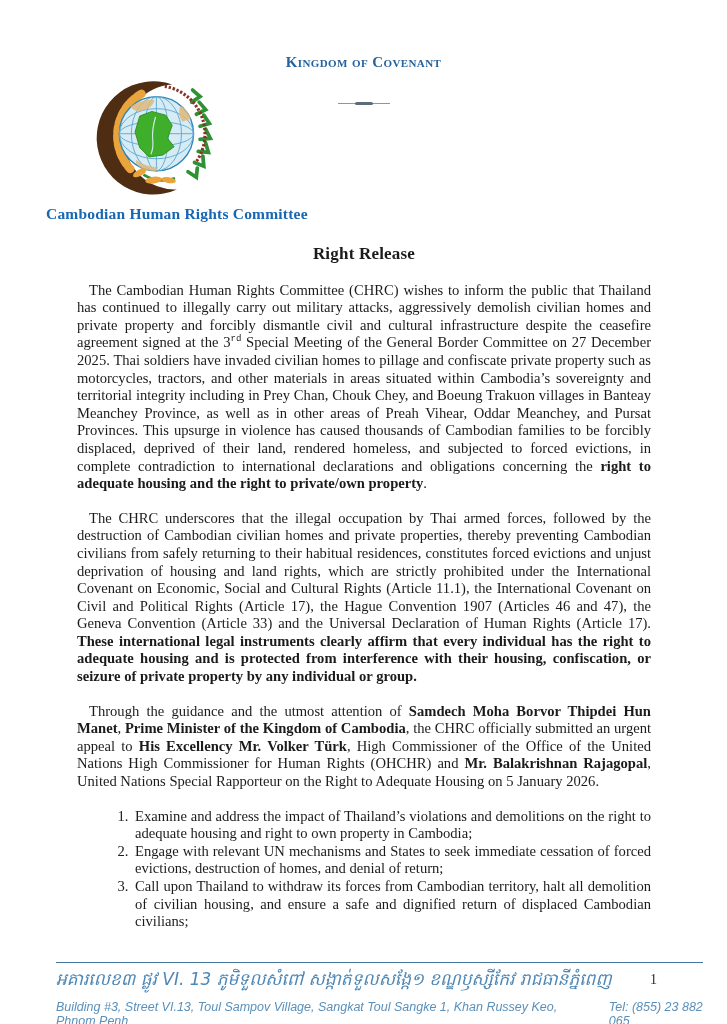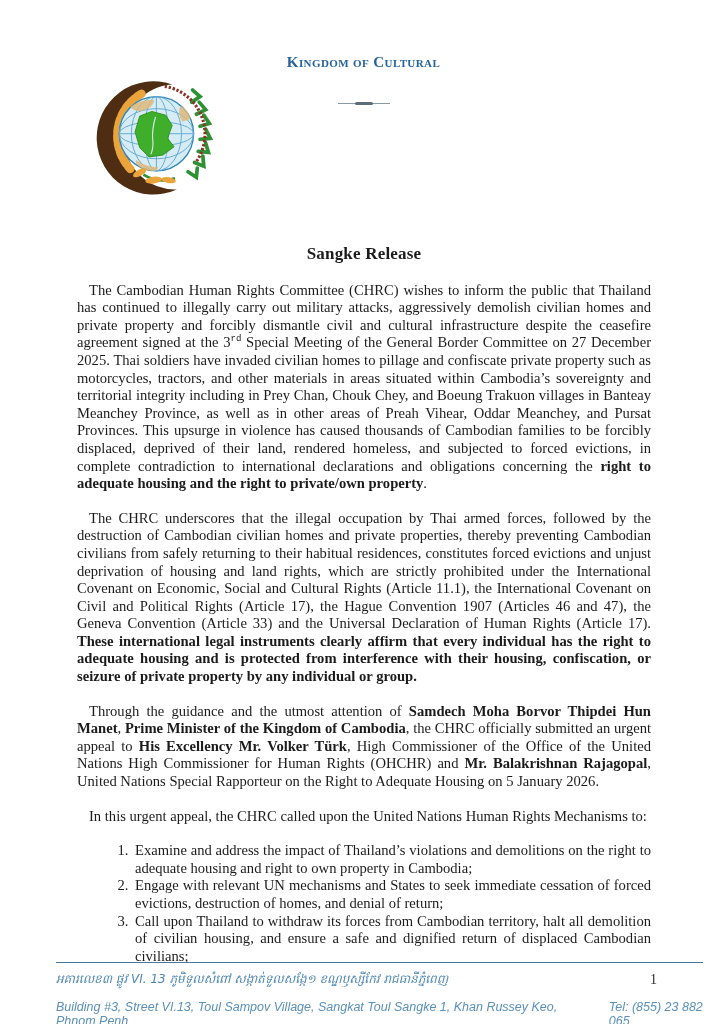--- a/index.html
+++ b/index.html
@@ -54,21 +54,21 @@
   .i { }
   sup { font-size:.62em; line-height:0; vertical-align:super;font-family:Liberation Mono, monospace; }
   ol.appeal-list { margin-left:0; padding-left:55px;font-family:Liberation Serif, serif; }
   ol.appeal-list li { text-align:justify; padding-left:3px; margin:0; }
 
   
   .foot-rule { position:absolute; left:56px; top:962px; width:647px; height:1px; background:#47799f; }
   .foot-khmer {
     position:absolute; left:56px; top:968px; width:560px;
     font-family:"DejaVu Sans", sans-serif;
-    font-style:italic; font-size:12px; line-height:22px;
+    font-style:italic; font-size:17px; line-height:22px;
     color:#4e87b5;
   }
   .page-number {
     position:absolute; left:650px; top:972px;
     font-size:14px; color:#2b2b2b;
   }
   .foot-en {
     position:absolute; left:56px; top:1000px; width:660px;
     font-family:"Liberation Sans", sans-serif;
     font-style:italic; font-size:12.5px;
@@ -76,21 +76,21 @@
     display:flex;
   }
   .foot-en .tel { margin-left:30px; }
 </style>
 </head>
 <body>
 
 <div class="page">
 
   <div class="kingdom">
-    <div>Kingdom of Cultural</div>
+    <div>Kingdom of Covenant</div>
   </div>
   <div class="hdr-rule">
     <div class="thin"></div>
     <div class="thick"></div>
   </div>
 
   <div class="logo">
     <svg viewBox="0 0 140 140" width="130" height="130">
 
       <path d="M95,7 A61,61 0 1 0 100,120 A53,55 0 1 1 95,7 Z" fill="#4e2d13"></path>
@@ -124,28 +124,28 @@
 
       <path d="M87,9 A52,52 0 0 1 121,90" fill="none" stroke="#8b3226" stroke-width="3.4" stroke-dasharray="2.5 1.9"></path>
 
       <path d="M64,104 Q80,114 98,108" fill="none" stroke="#2e9235" stroke-width="3"></path>
       <ellipse cx="60" cy="102" rx="8" ry="3.4" fill="#eba43b" transform="rotate(-28 60 102)"></ellipse>
       <ellipse cx="75" cy="110" rx="9" ry="3.6" fill="#eba43b" transform="rotate(-8 75 110)"></ellipse>
       <ellipse cx="91" cy="110" rx="8" ry="3.2" fill="#eba43b" transform="rotate(10 91 110)"></ellipse>
     </svg>
   </div>
 
+  <div class="org-name">Cambodian Human Rights Committee</div>
 
   <div class="doc-body">
-    <div class="doc-title">Sangke Release</div>
+    <div class="doc-title">Right Release</div>
 
     <p><span>The Cambodian Human Rights Committee (CHRC) wishes to inform the public that Thailand has continued to illegally carry out military attacks, aggressively demolish civilian homes and private property and forcibly dismantle civil and cultural infrastructure despite the ceasefire agreement signed at the 3</span><sup>rd</sup><span> Special Meeting of the General Border Committee on 27 December 2025. Thai soldiers have invaded civilian homes to pillage and confiscate private property such as motorcycles, tractors, and other materials in areas situated within Cambodia’s sovereignty and territorial integrity including in Prey Chan, Chouk Chey, and Boeung Trakuon villages in Banteay Meanchey Province, as well as in other areas of Preah Vihear, Oddar Meanchey, and Pursat Provinces. This upsurge in violence has caused thousands of Cambodian families to be forcibly displaced, deprived of their land, rendered homeless, and subjected to forced evictions, in complete contradiction to international declarations and obligations concerning the </span><span class="b">right to adequate housing and the right to private/own property</span><span>.</span></p>
     <p><span>The CHRC underscores that the illegal occupation by Thai armed forces, followed by the destruction of Cambodian civilian homes and private properties, thereby preventing Cambodian civilians from safely returning to their habitual residences, constitutes forced evictions and unjust deprivation of housing and land rights, which are strictly prohibited under the International Covenant on Economic, Social and Cultural Rights (Article 11.1), the International Covenant on Civil and Political Rights (Article 17), the Hague Convention 1907 (Articles 46 and 47), the Geneva Convention (Article 33) and the Universal Declaration of Human Rights (Article 17). </span><span class="b i">These international legal instruments clearly affirm that every individual has the right to adequate housing and is protected from interference with their housing, confiscation, or seizure of private property by any individual or group.</span></p>
     <p><span class="i">Through the guidance and the utmost attention of </span><span class="b i">Samdech Moha Borvor Thipdei Hun Manet</span><span class="i">, </span><span class="b i">Prime Minister of the Kingdom of Cambodia</span><span class="i">, the CHRC officially submitted an urgent appeal to </span><span class="b i">His Excellency Mr. Volker Türk</span><span class="i">, High Commissioner of the Office of the United Nations High Commissioner for Human Rights (OHCHR) and </span><span class="b i">Mr. Balakrishnan Rajagopal</span><span class="i">, United Nations Special Rapporteur on the Right to Adequate Housing on 5 January 2026.</span></p>
-    <p><span>In this urgent appeal, the CHRC called upon the United Nations Human Rights Mechanisms to:</span></p>
 
     <ol class="appeal-list">
       <li>Examine and address the impact of Thailand’s violations and demolitions on the right to adequate housing and right to own property in Cambodia;</li>
       <li>Engage with relevant UN mechanisms and States to seek immediate cessation of forced evictions, destruction of homes, and denial of return;</li>
       <li>Call upon Thailand to withdraw its forces from Cambodian territory, halt all demolition of civilian housing, and ensure a safe and dignified return of displaced Cambodian civilians;</li>
     </ol>
   </div>
 
   <div class="foot-rule"></div>
   <div class="foot-khmer">អគារលេខ៣ ផ្លូវ VI. 13 ភូមិទួលសំពៅ សង្កាត់ទួលសង្កែ១ ខណ្ឌឫស្សីកែវ រាជធានីភ្នំពេញ</div>

